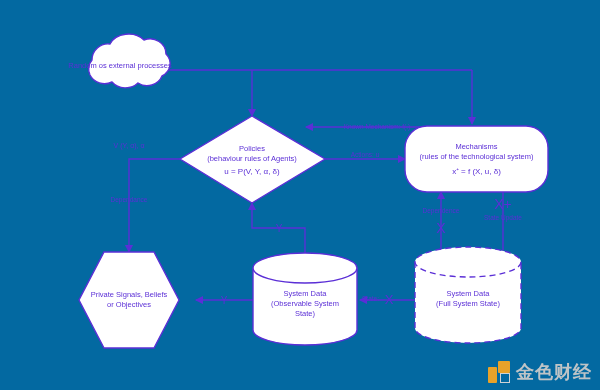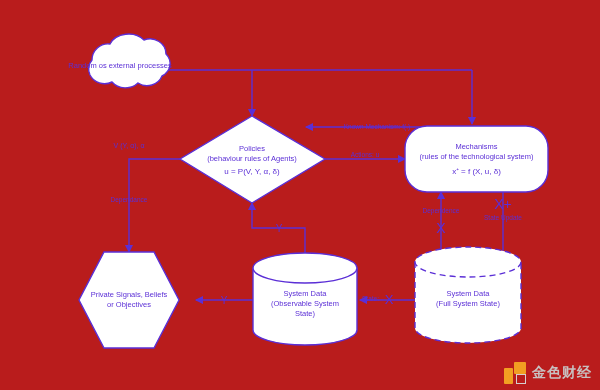--- a/index.html
+++ b/index.html
@@ -7,21 +7,21 @@
     padding: 0;
     background: #ffffff;
   }
   body {
     font-family: "Liberation Sans", sans-serif;
   }
   #canvas {
     position: relative;
     width: 600px;
     height: 390px;
-    background: #b91c1c;
+    background: #0369a1;
     overflow: hidden;
   }
   #diagram {
     position: absolute;
     left: 0;
     top: 0;
     width: 600px;
     height: 390px;
   }
   .node-text {
@@ -68,21 +68,21 @@
     position: absolute;
     left: 12px;
     top: 12px;
     width: 10px;
     height: 10px;
     border: 1.5px solid #d8d8d8;
     box-sizing: border-box;
   }
   #wm-text {
     font-family: "DejaVu Sans", sans-serif;
-    font-size: 14px;
+    font-size: 18px;
     color: #c9c9c9;
     letter-spacing: 1px;
     font-weight: bold;
   }
 </style>
 </head>
 <body>
 
 <div id="canvas">
 

